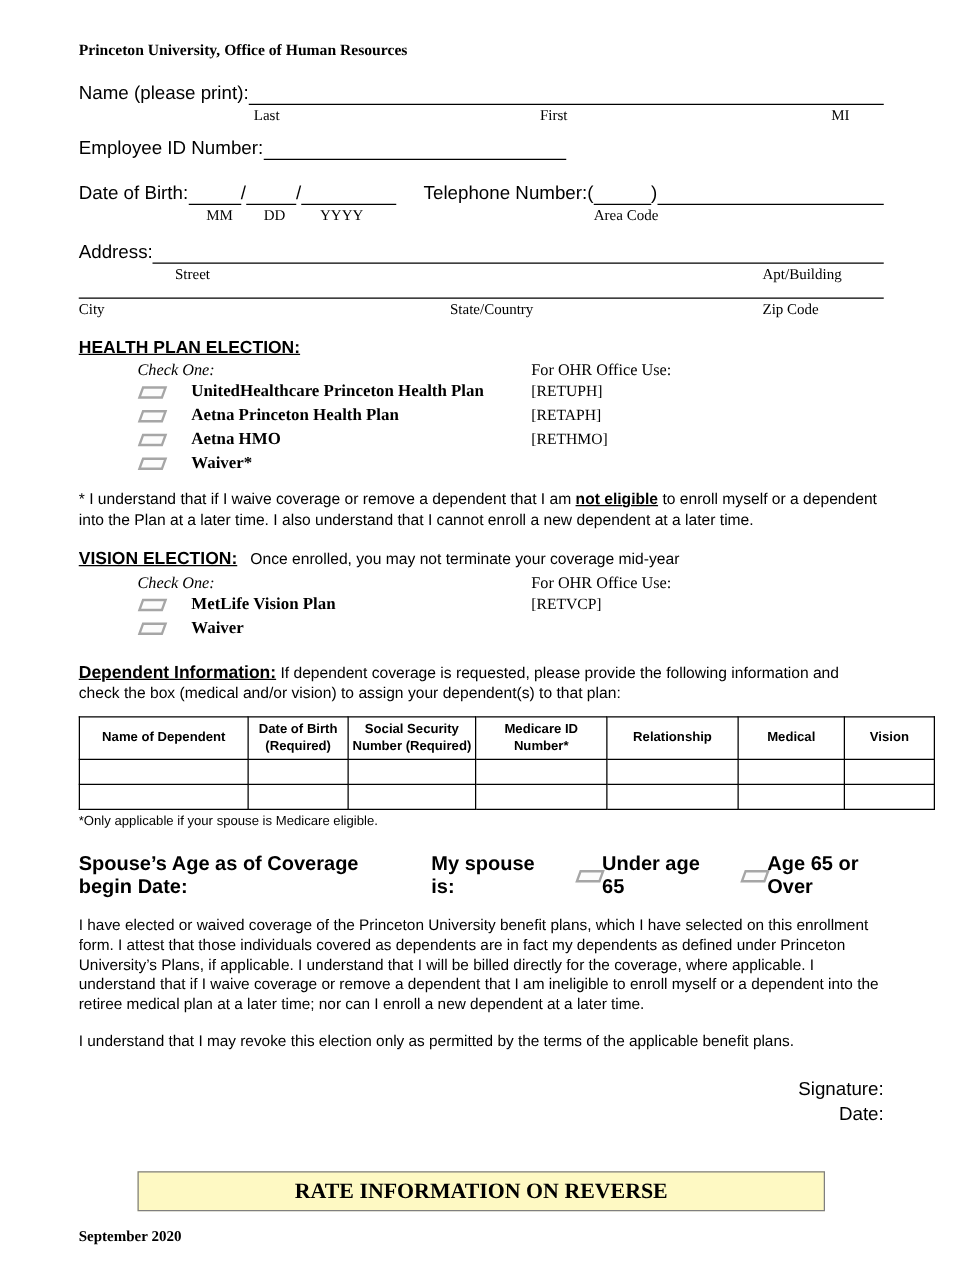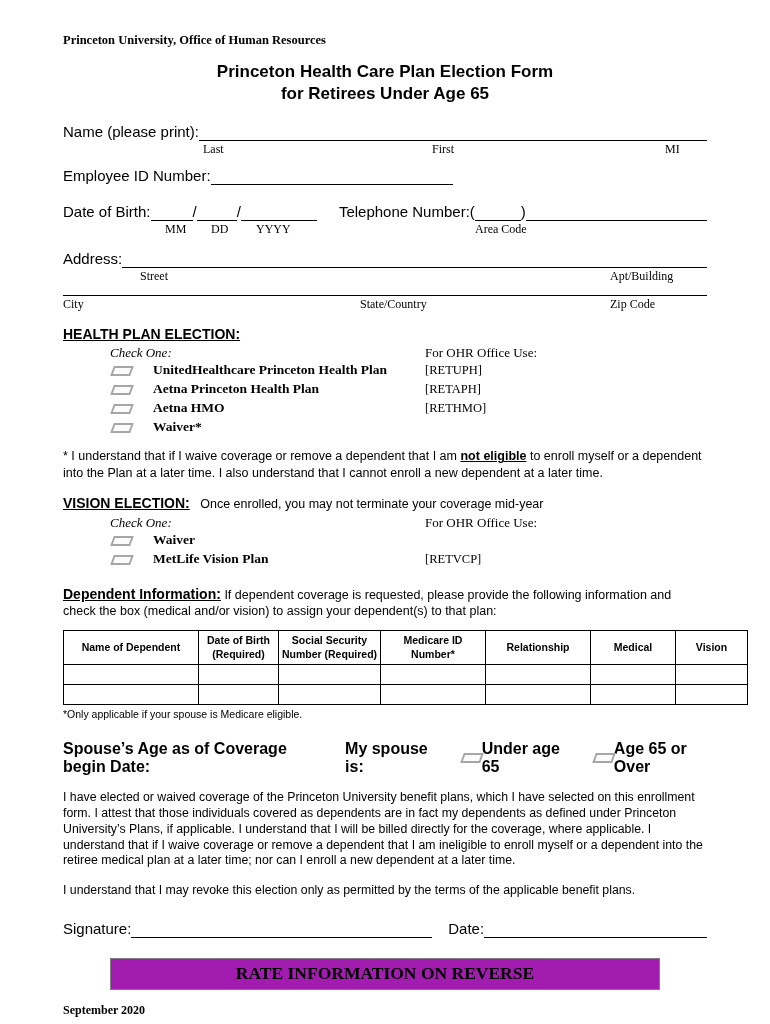--- a/index.html
+++ b/index.html
@@ -51,40 +51,36 @@
   .dep th { font-size:10.5px; font-weight:bold; text-align:center; vertical-align:middle; white-space:pre-line; height:34px; line-height:1.3; padding:2px 1px; }
   .dep td { height:20px; }
   .footnote { font-size:10.5px; margin-top:3px; }
 
   .spouse-row { display:flex; align-items:center; margin-top:20px; font-size:16px; font-weight:bold; }
   .spouse-q { margin-left:24px; }
   .cb-inline { margin-left:30px; flex:0 0 20px; }
   .spouse-opt { }
 
   .para { margin-top:14px; font-size:12.3px; line-height:1.28; }
-  .sig-row { margin-top:20px; }
+  .sig-row { margin-top:20px;flex-direction:column; }
   .sig-fill1 { flex:1.35; }
   .sig-date-label { margin-left:16px; }
 
-  .rate-box { margin:20px 47px 0; background:#a21caf; border:1px solid #7f7f7f; text-align:center; font-family:"Liberation Serif", serif; font-weight:bold; font-size:17.5px; padding:4px 0 5px; }
+  .rate-box { margin:20px 47px 0; background:#fef9c3; border:1px solid #7f7f7f; text-align:center; font-family:"Liberation Serif", serif; font-weight:bold; font-size:17.5px; padding:4px 0 5px; }
   .footer-date { margin-top:13px; font-size:12px; font-weight:bold; }
 </style>
 </head>
 <body>
 
 <div class="page">
 
   <div class="org">
     <div>Princeton University, Office of Human Resources</div>
   </div>
 
-  <div class="title">
-    <div>Princeton Health Care Plan Election Form</div>
-    <div>for Retirees Under Age 65</div>
-  </div>
 
   <div class="frow name-row">
     <span class="flabel">Name (please print):</span>
     <span class="fill"></span>
   </div>
   <div class="sub-row">
     <span style="left:140px">Last</span>
     <span style="left:369px">First</span>
     <span style="left:602px">MI</span>
   </div>
@@ -160,27 +156,27 @@
   <div class="heading-line">
     <span class="section-heading">VISION ELECTION:</span>
     <span class="heading-note">Once enrolled, you may not terminate your coverage mid-year</span>
   </div>
   <div class="co-row">
     <span class="check-one">Check One:</span>
     <span class="office-use">For OHR Office Use:</span>
   </div>
   <div class="opt-row">
     <span class="cb"></span>
+    <span class="opt-label">MetLife Vision Plan</span>
+    <span class="opt-code">[RETVCP]</span>
+  </div>
+  <div class="opt-row">
+    <span class="cb"></span>
     <span class="opt-label">Waiver</span>
     <span class="opt-code"></span>
-  </div>
-  <div class="opt-row">
-    <span class="cb"></span>
-    <span class="opt-label">MetLife Vision Plan</span>
-    <span class="opt-code">[RETVCP]</span>
   </div>
 
   <p class="dep-line"><span class="section-heading">Dependent Information:</span> <span>If dependent coverage is requested, please provide the following information and check the box (medical and/or vision) to assign your dependent(s) to that plan:</span></p>
 
   <table class="dep">
     <colgroup>
       <col style="width:135px">
         <col style="width:80px">
         <col style="width:102px">
         <col style="width:105px">

